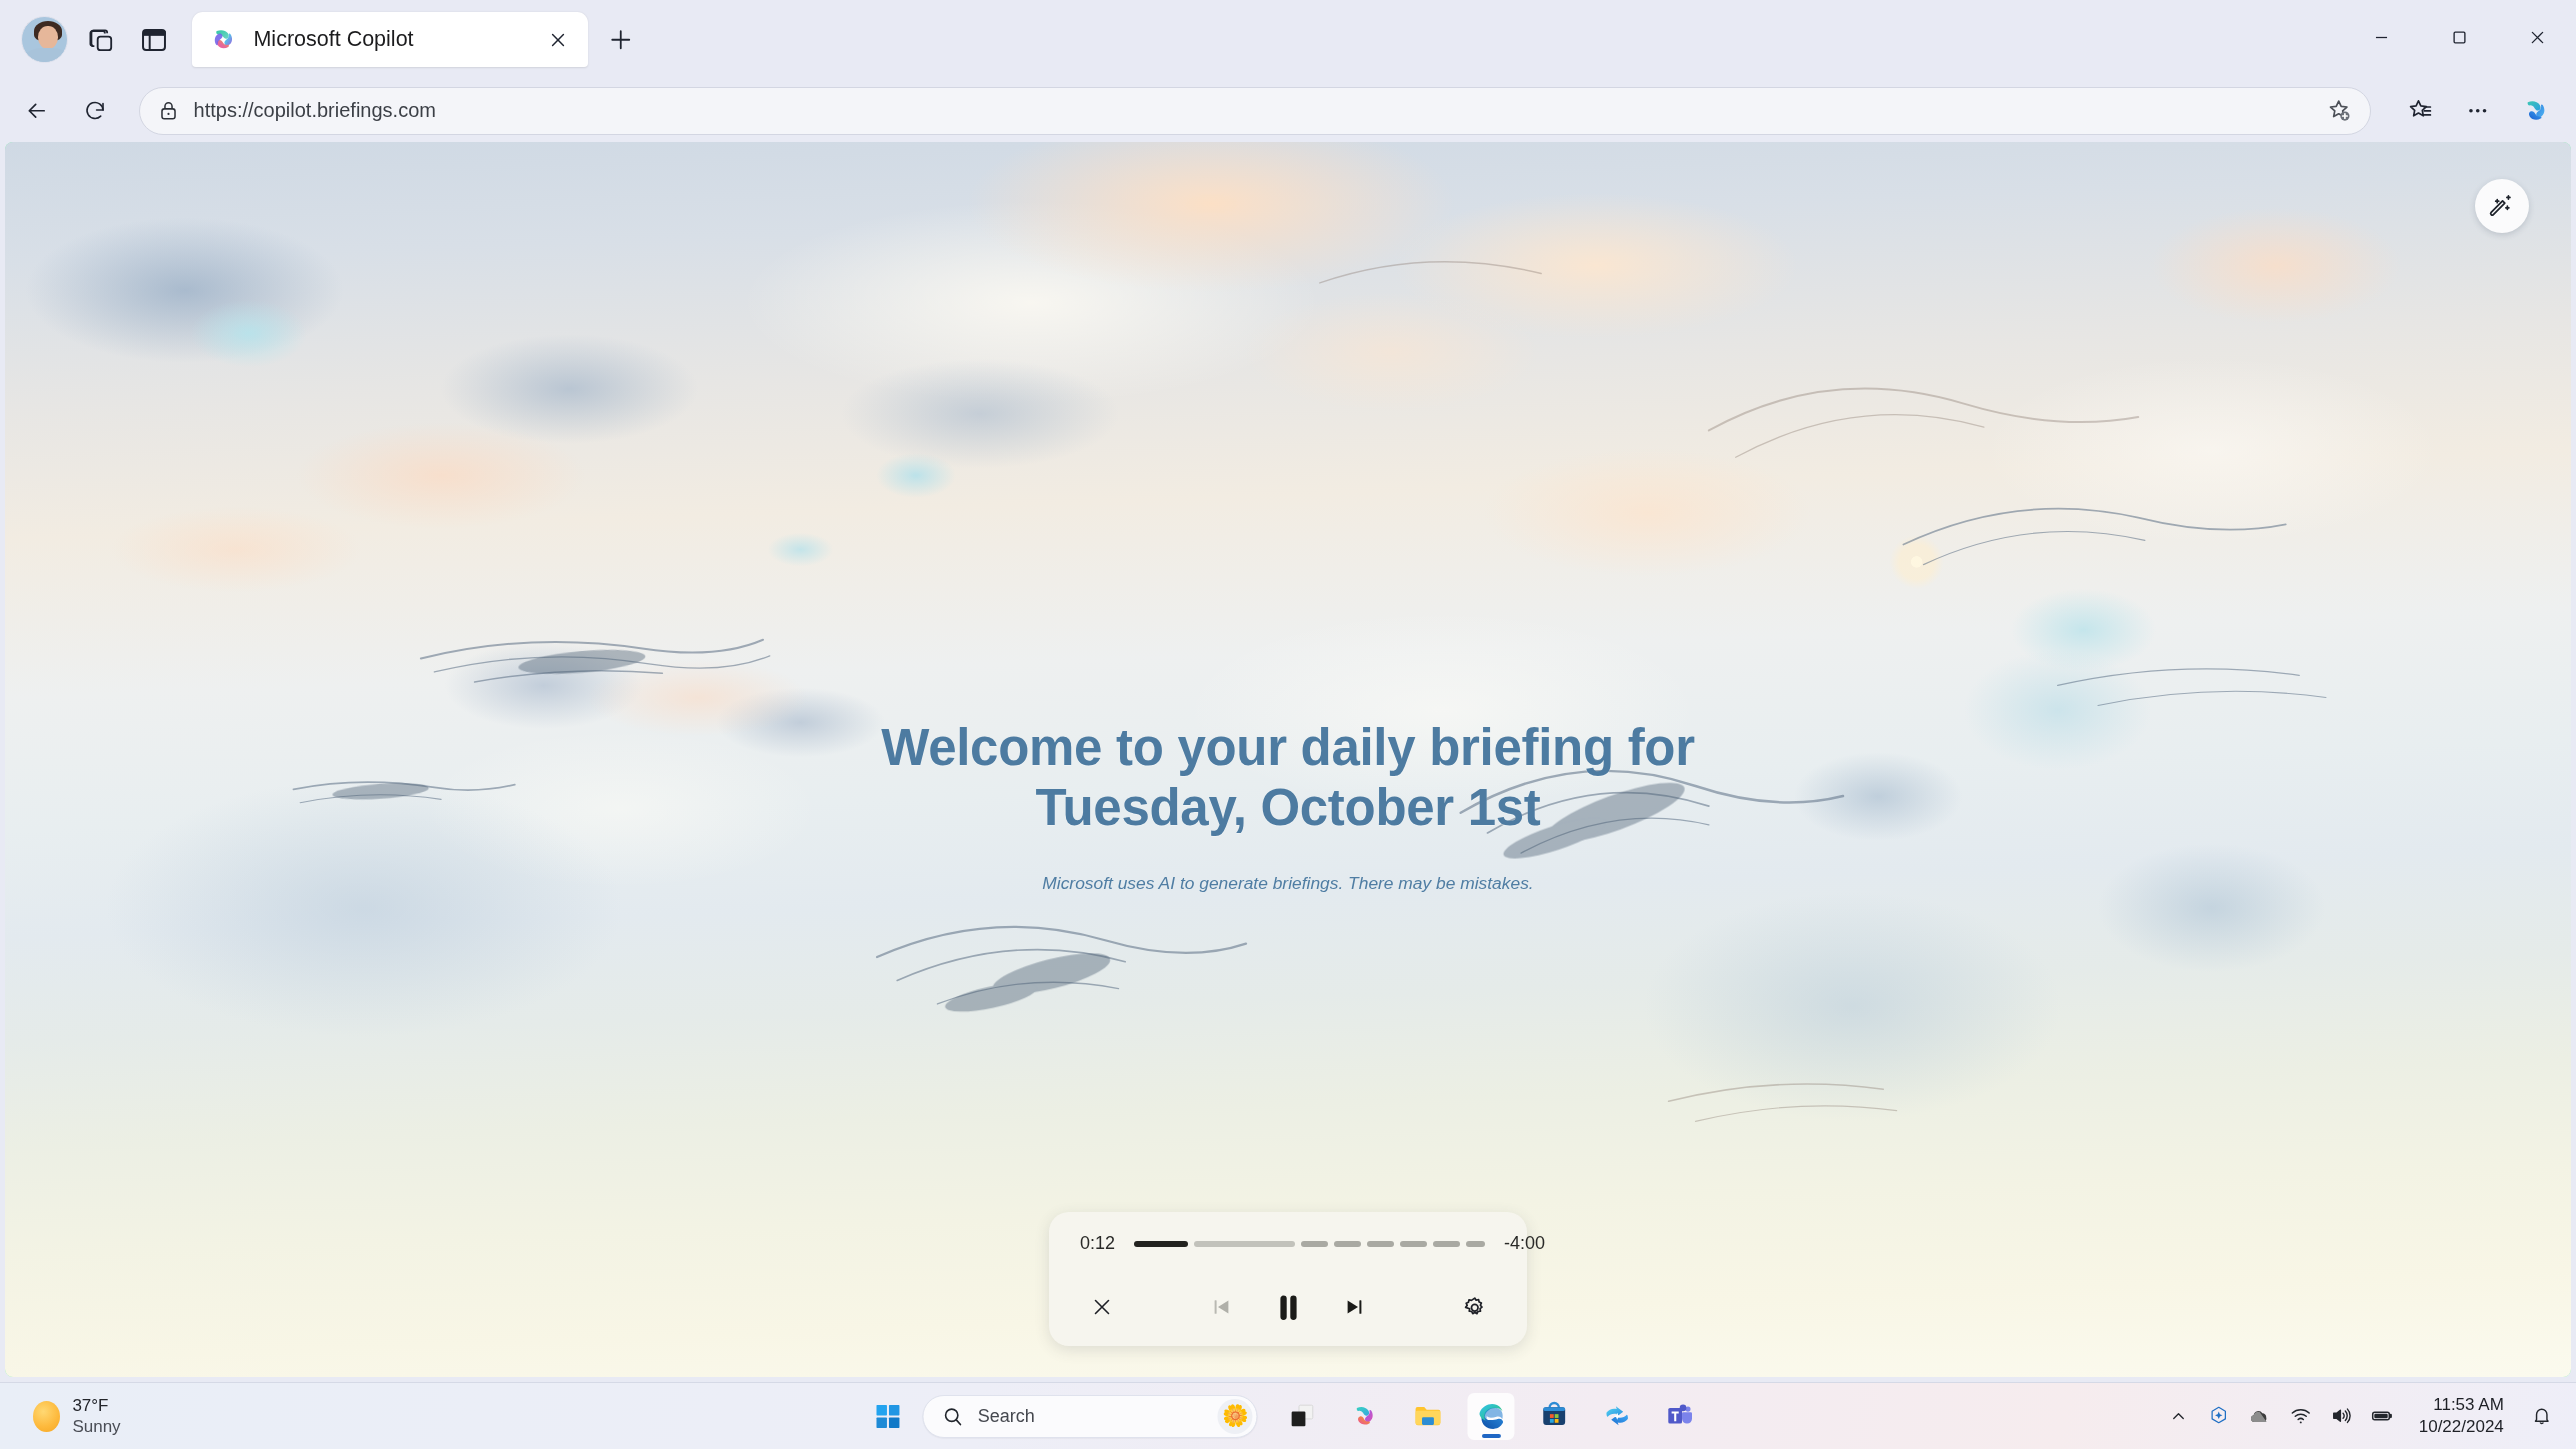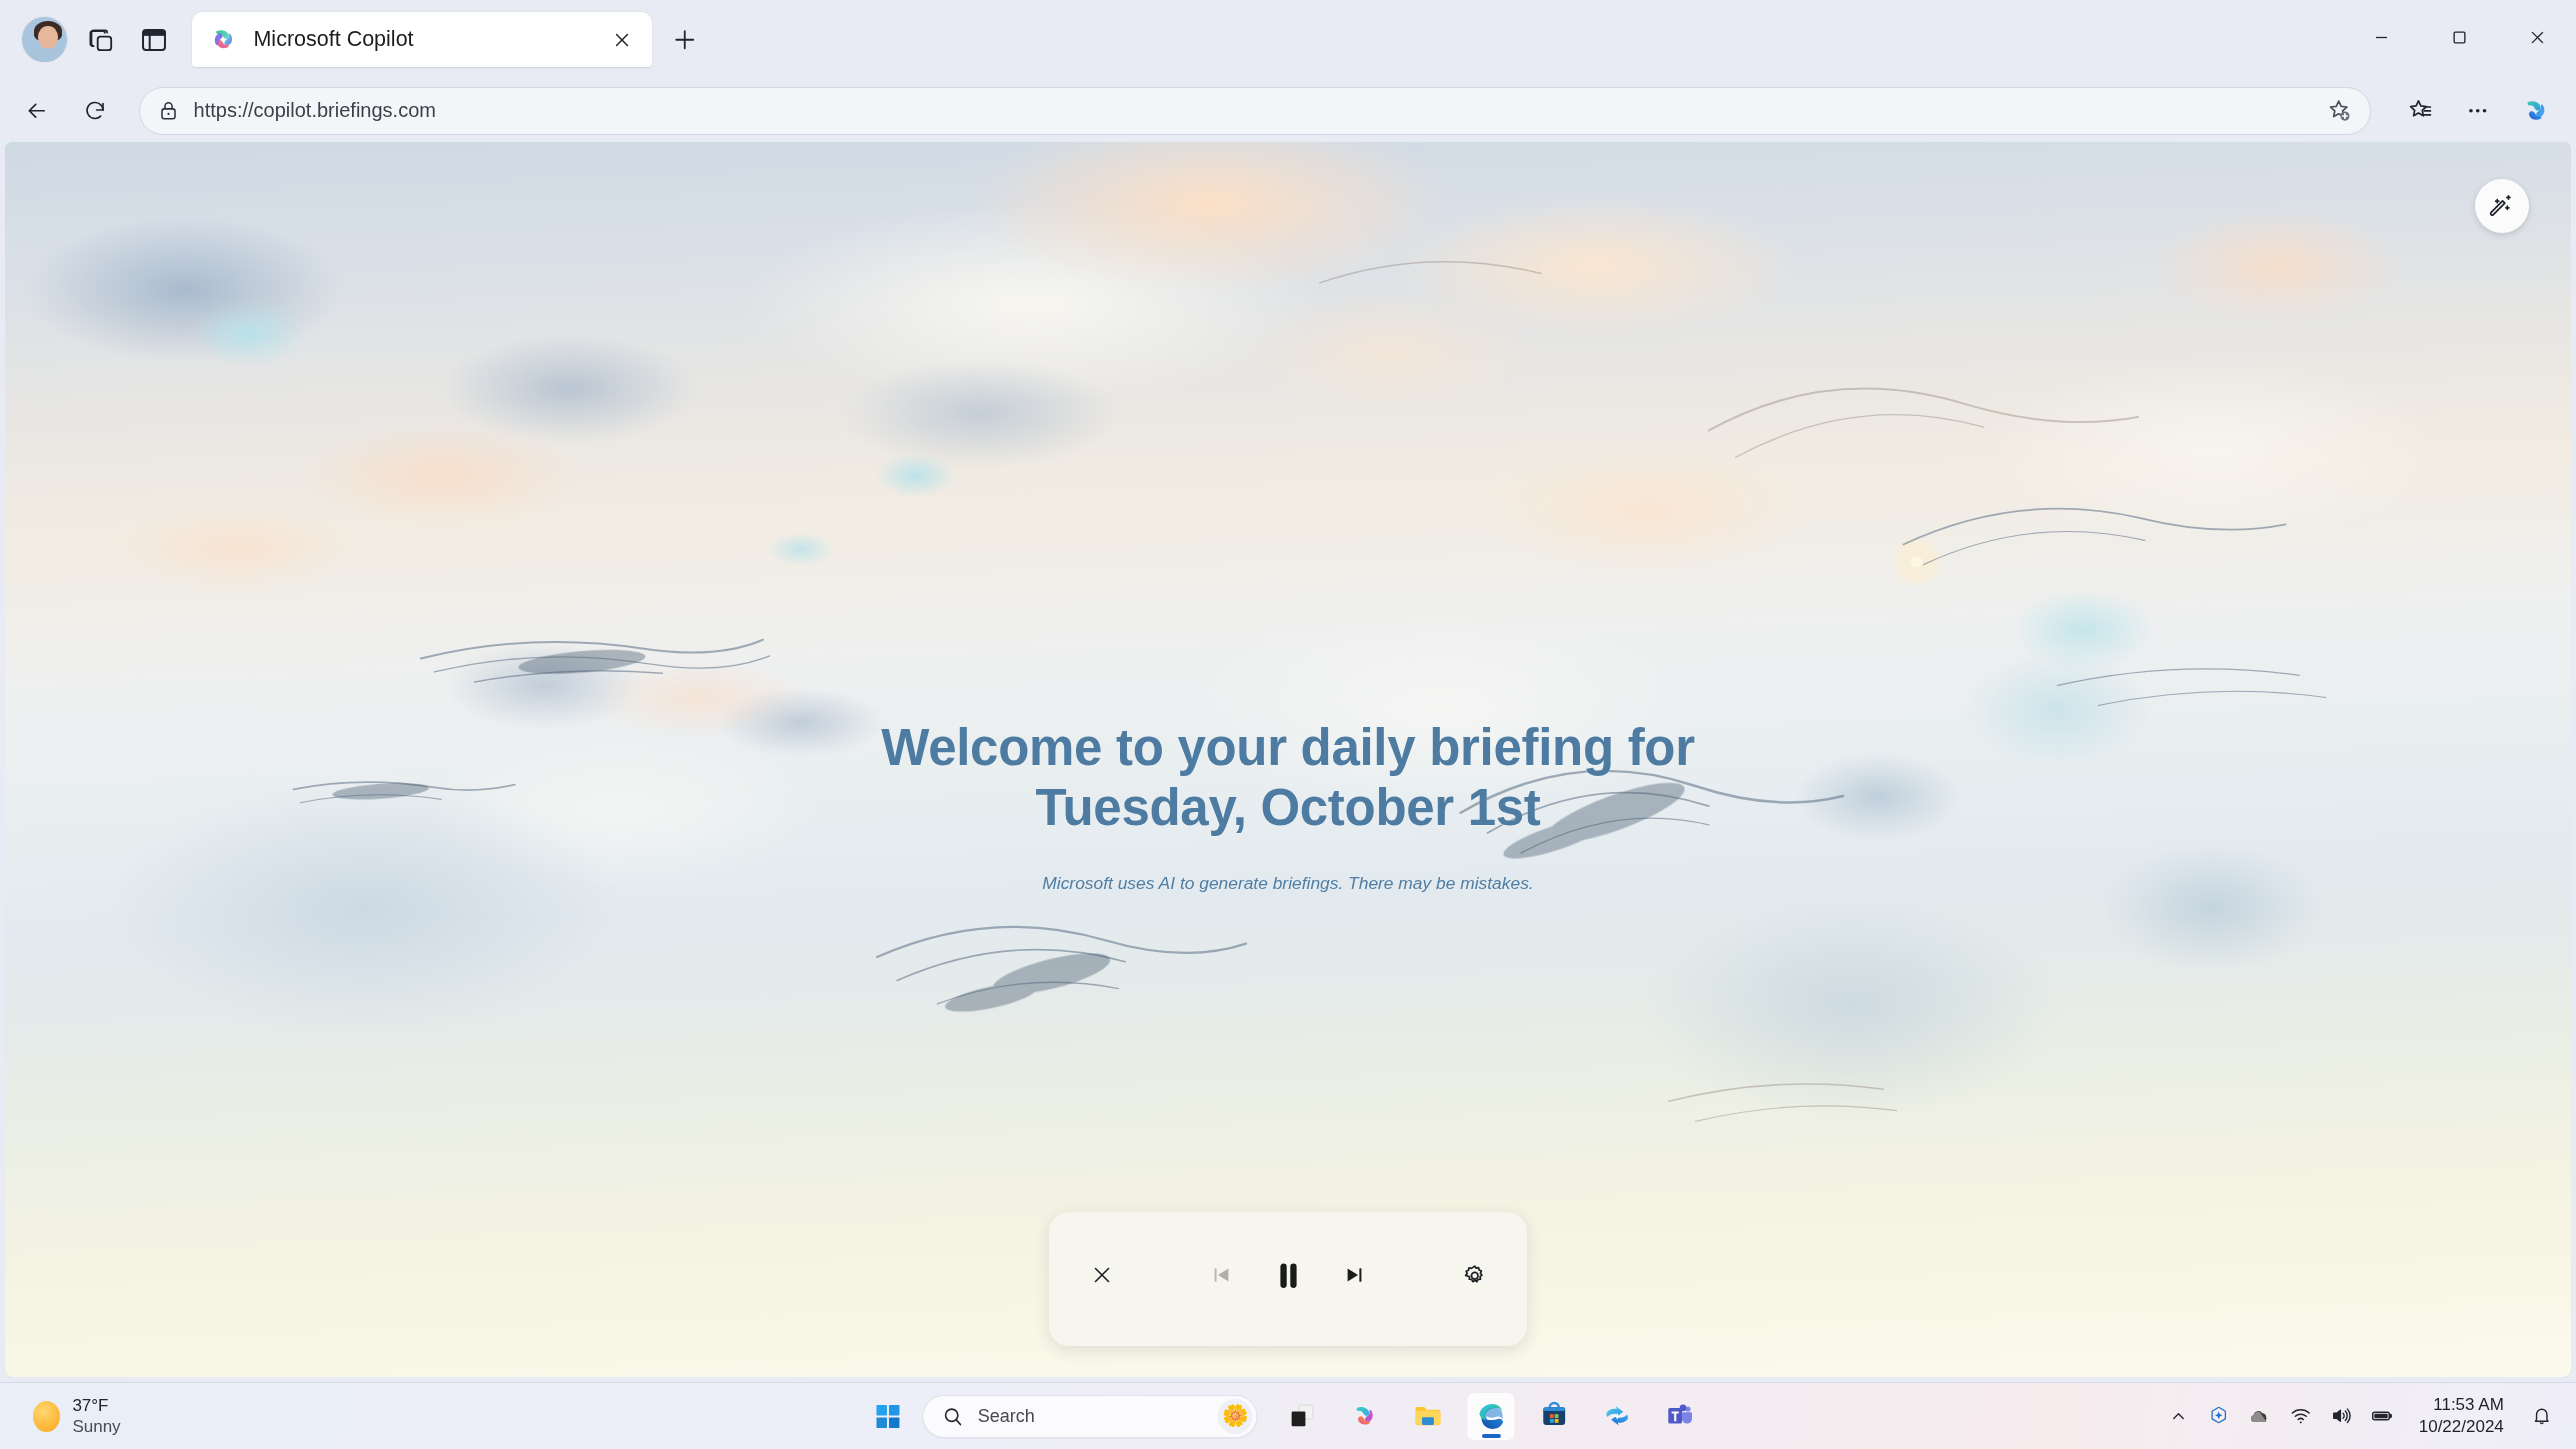--- a/index.html
+++ b/index.html
@@ -54,21 +54,21 @@
   }
 
   .strip-icon-btn {
     width: 43px; height: 43px; margin-left: 10.7px;
     display: flex; align-items: center; justify-content: center;
     border-radius: 5.4px; cursor: pointer; flex: 0 0 auto;
   }
 
   #tab-item {
     margin-left: 16px;
-    height: 55px; width: 460px;
+    height: 55px; width: 396px;
     background: #ffffff;
     border-radius: 10.7px 10.7px 4px 4px;
     display: flex; align-items: center;
     padding: 0 14.8px 0 17.4px;
     box-shadow: 0 0.7px 2px rgba(0,0,0,0.10);
     cursor: pointer; flex: 0 0 auto;
   }
   #tab-favicon { width: 29.5px; height: 29.5px; flex: 0 0 auto; }
   #tab-title {
     flex: 1 1 auto; margin-left: 14.8px;
@@ -547,20 +547,34 @@
         <path d="M16.6 12.2v2.6M15.3 13.5h2.6" stroke-width="1.5"></path>
       </svg>
     </div>
 
     <div id="hero-center">
       <h1 id="briefing-heading">Welcome to your daily briefing for Tuesday, October 1st</h1>
       <p id="briefing-disclaimer">Microsoft uses AI to generate briefings. There may be mistakes.</p>
     </div>
 
     <div id="media-player">
+      <div id="progress-row">
+        <span class="time-label">0:12</span>
+        <div id="scrubber">
+          <div id="scrub-filled" style="width:54px"></div>
+          <div id="scrub-solid" style="width:101px"></div>
+          <div class="scrub-dash" style="width:27px"></div>
+          <div class="scrub-dash" style="width:27px"></div>
+          <div class="scrub-dash" style="width:27px"></div>
+          <div class="scrub-dash" style="width:27px"></div>
+          <div class="scrub-dash" style="width:27px"></div>
+          <div class="scrub-dash" style="width:19px"></div>
+        </div>
+        <span class="time-label">-4:00</span>
+      </div>
 
       <div id="controls-row">
         <div class="mp-btn">
           <svg width="24" height="24" viewBox="0 0 24 24" stroke="#1e2026" stroke-width="1.6" stroke-linecap="round">
             <path d="M5.5 5.5l13 13M18.5 5.5l-13 13"></path>
           </svg>
         </div>
 
         <div id="mp-transport">
           <div class="mp-btn">

